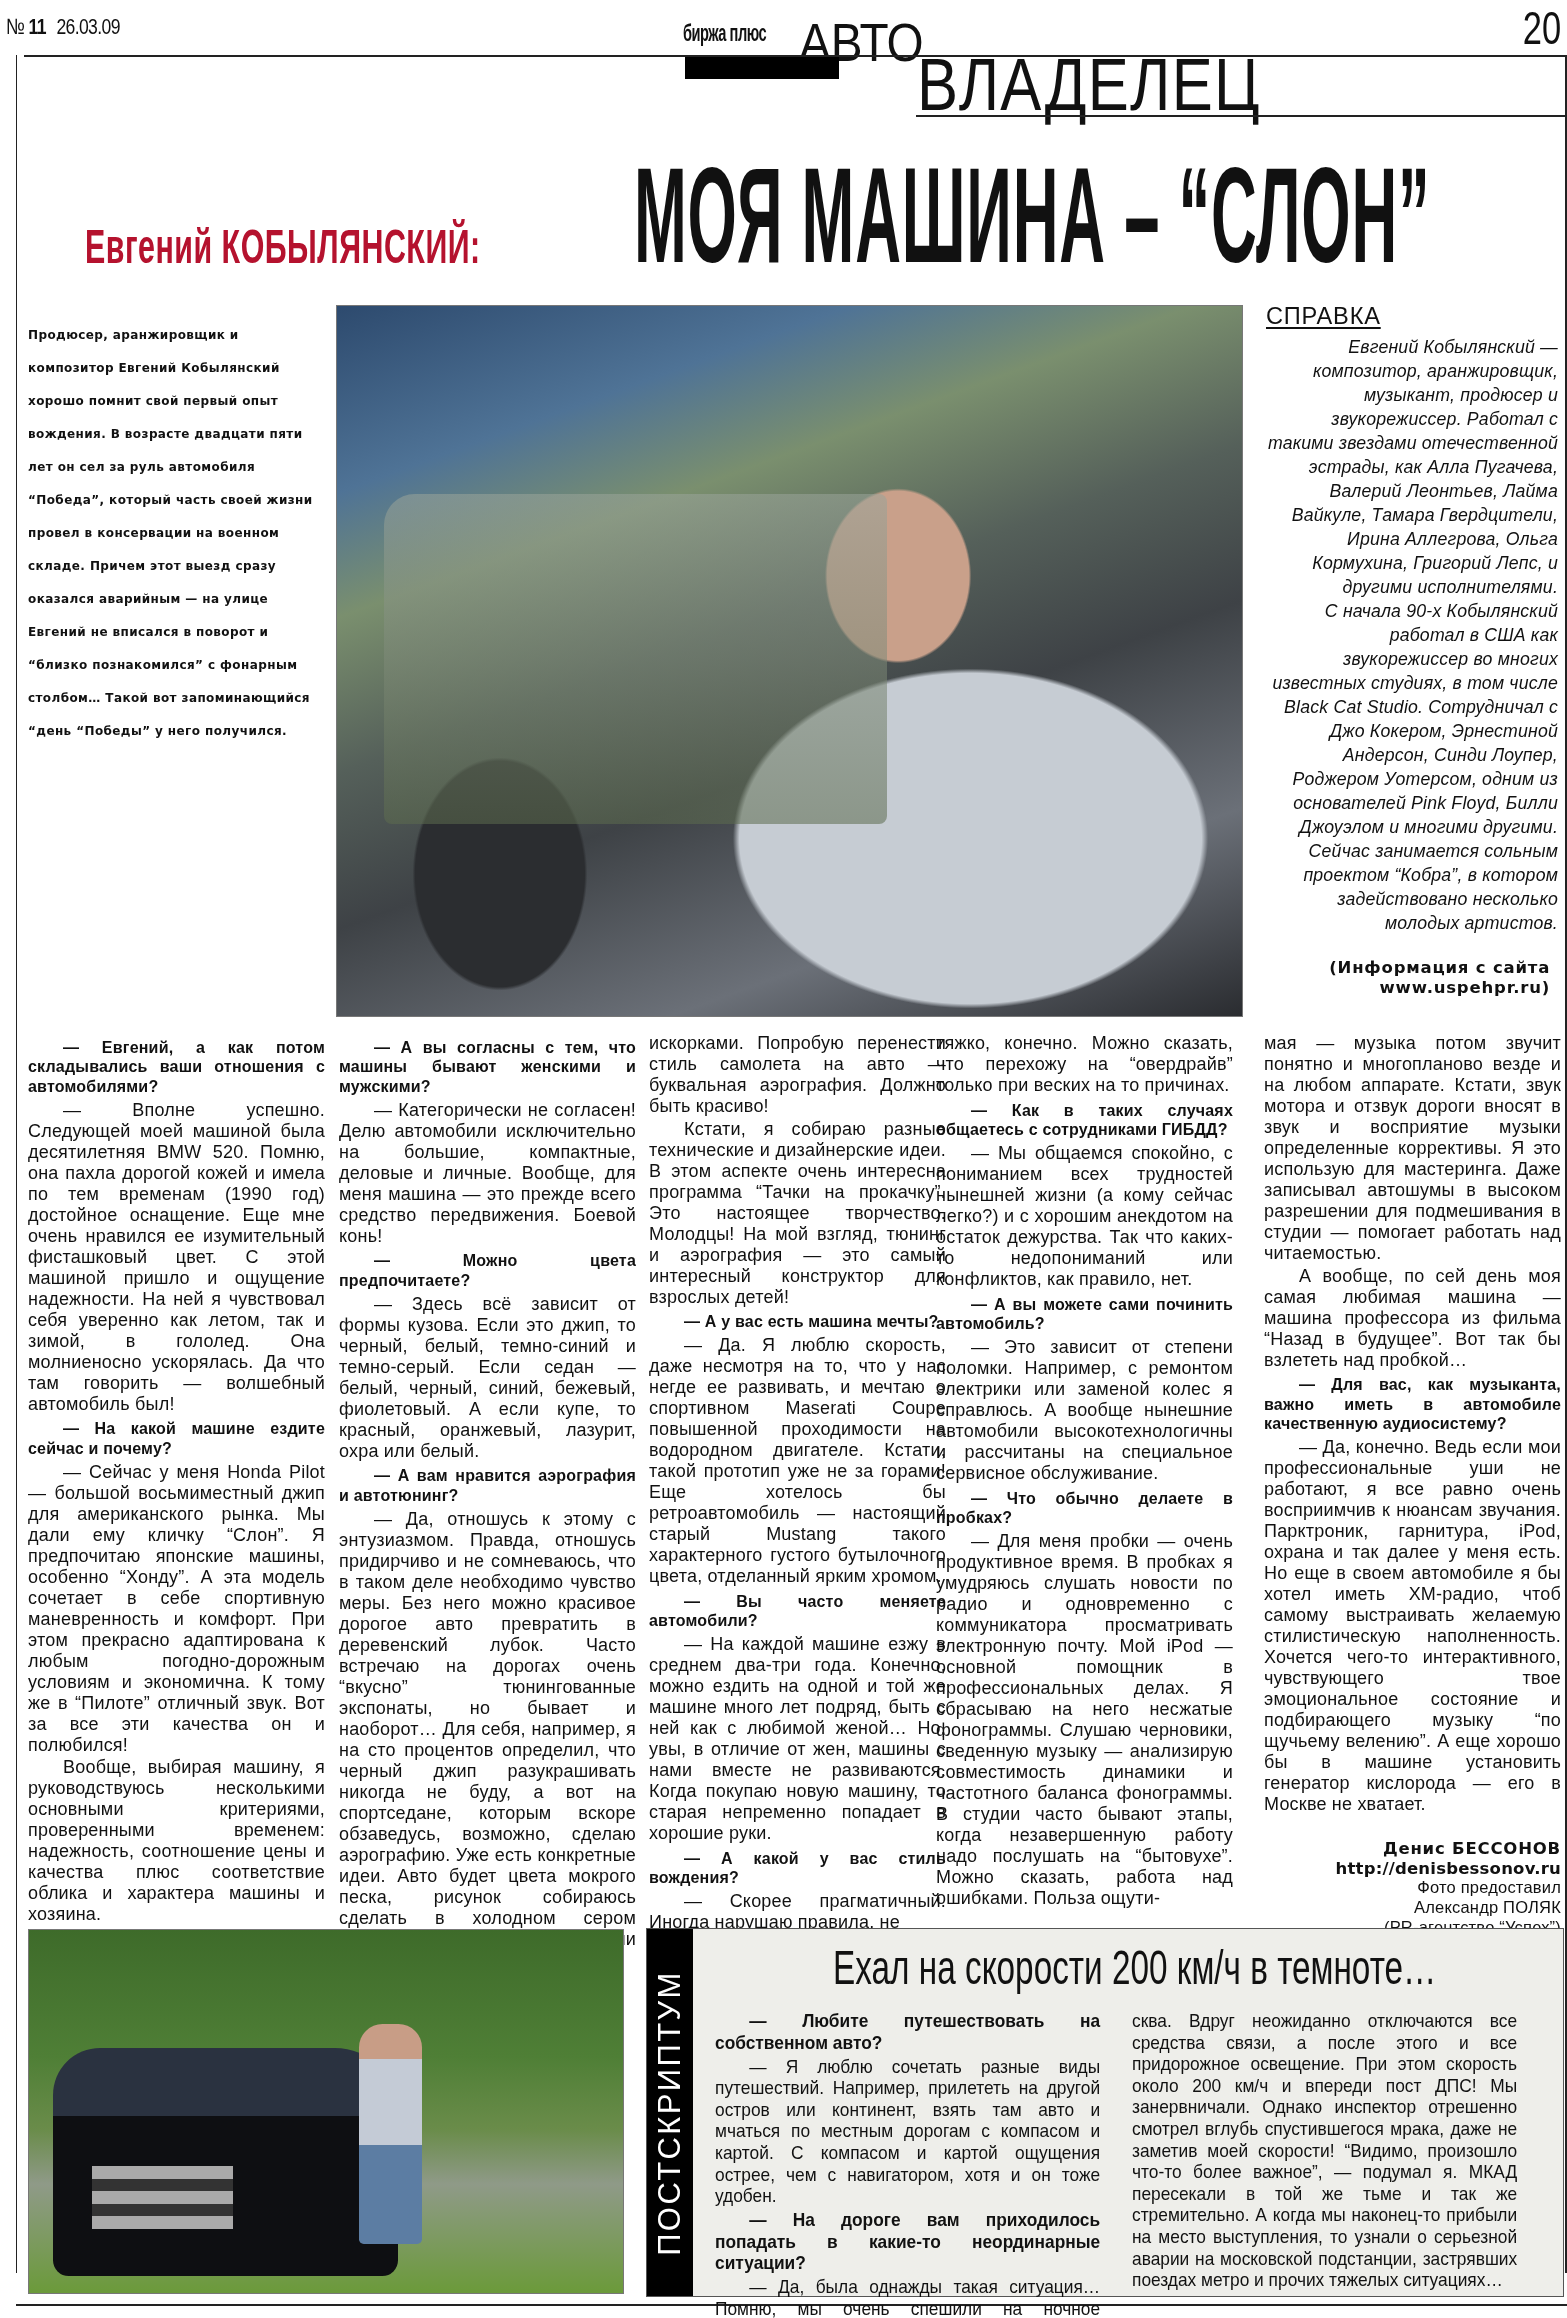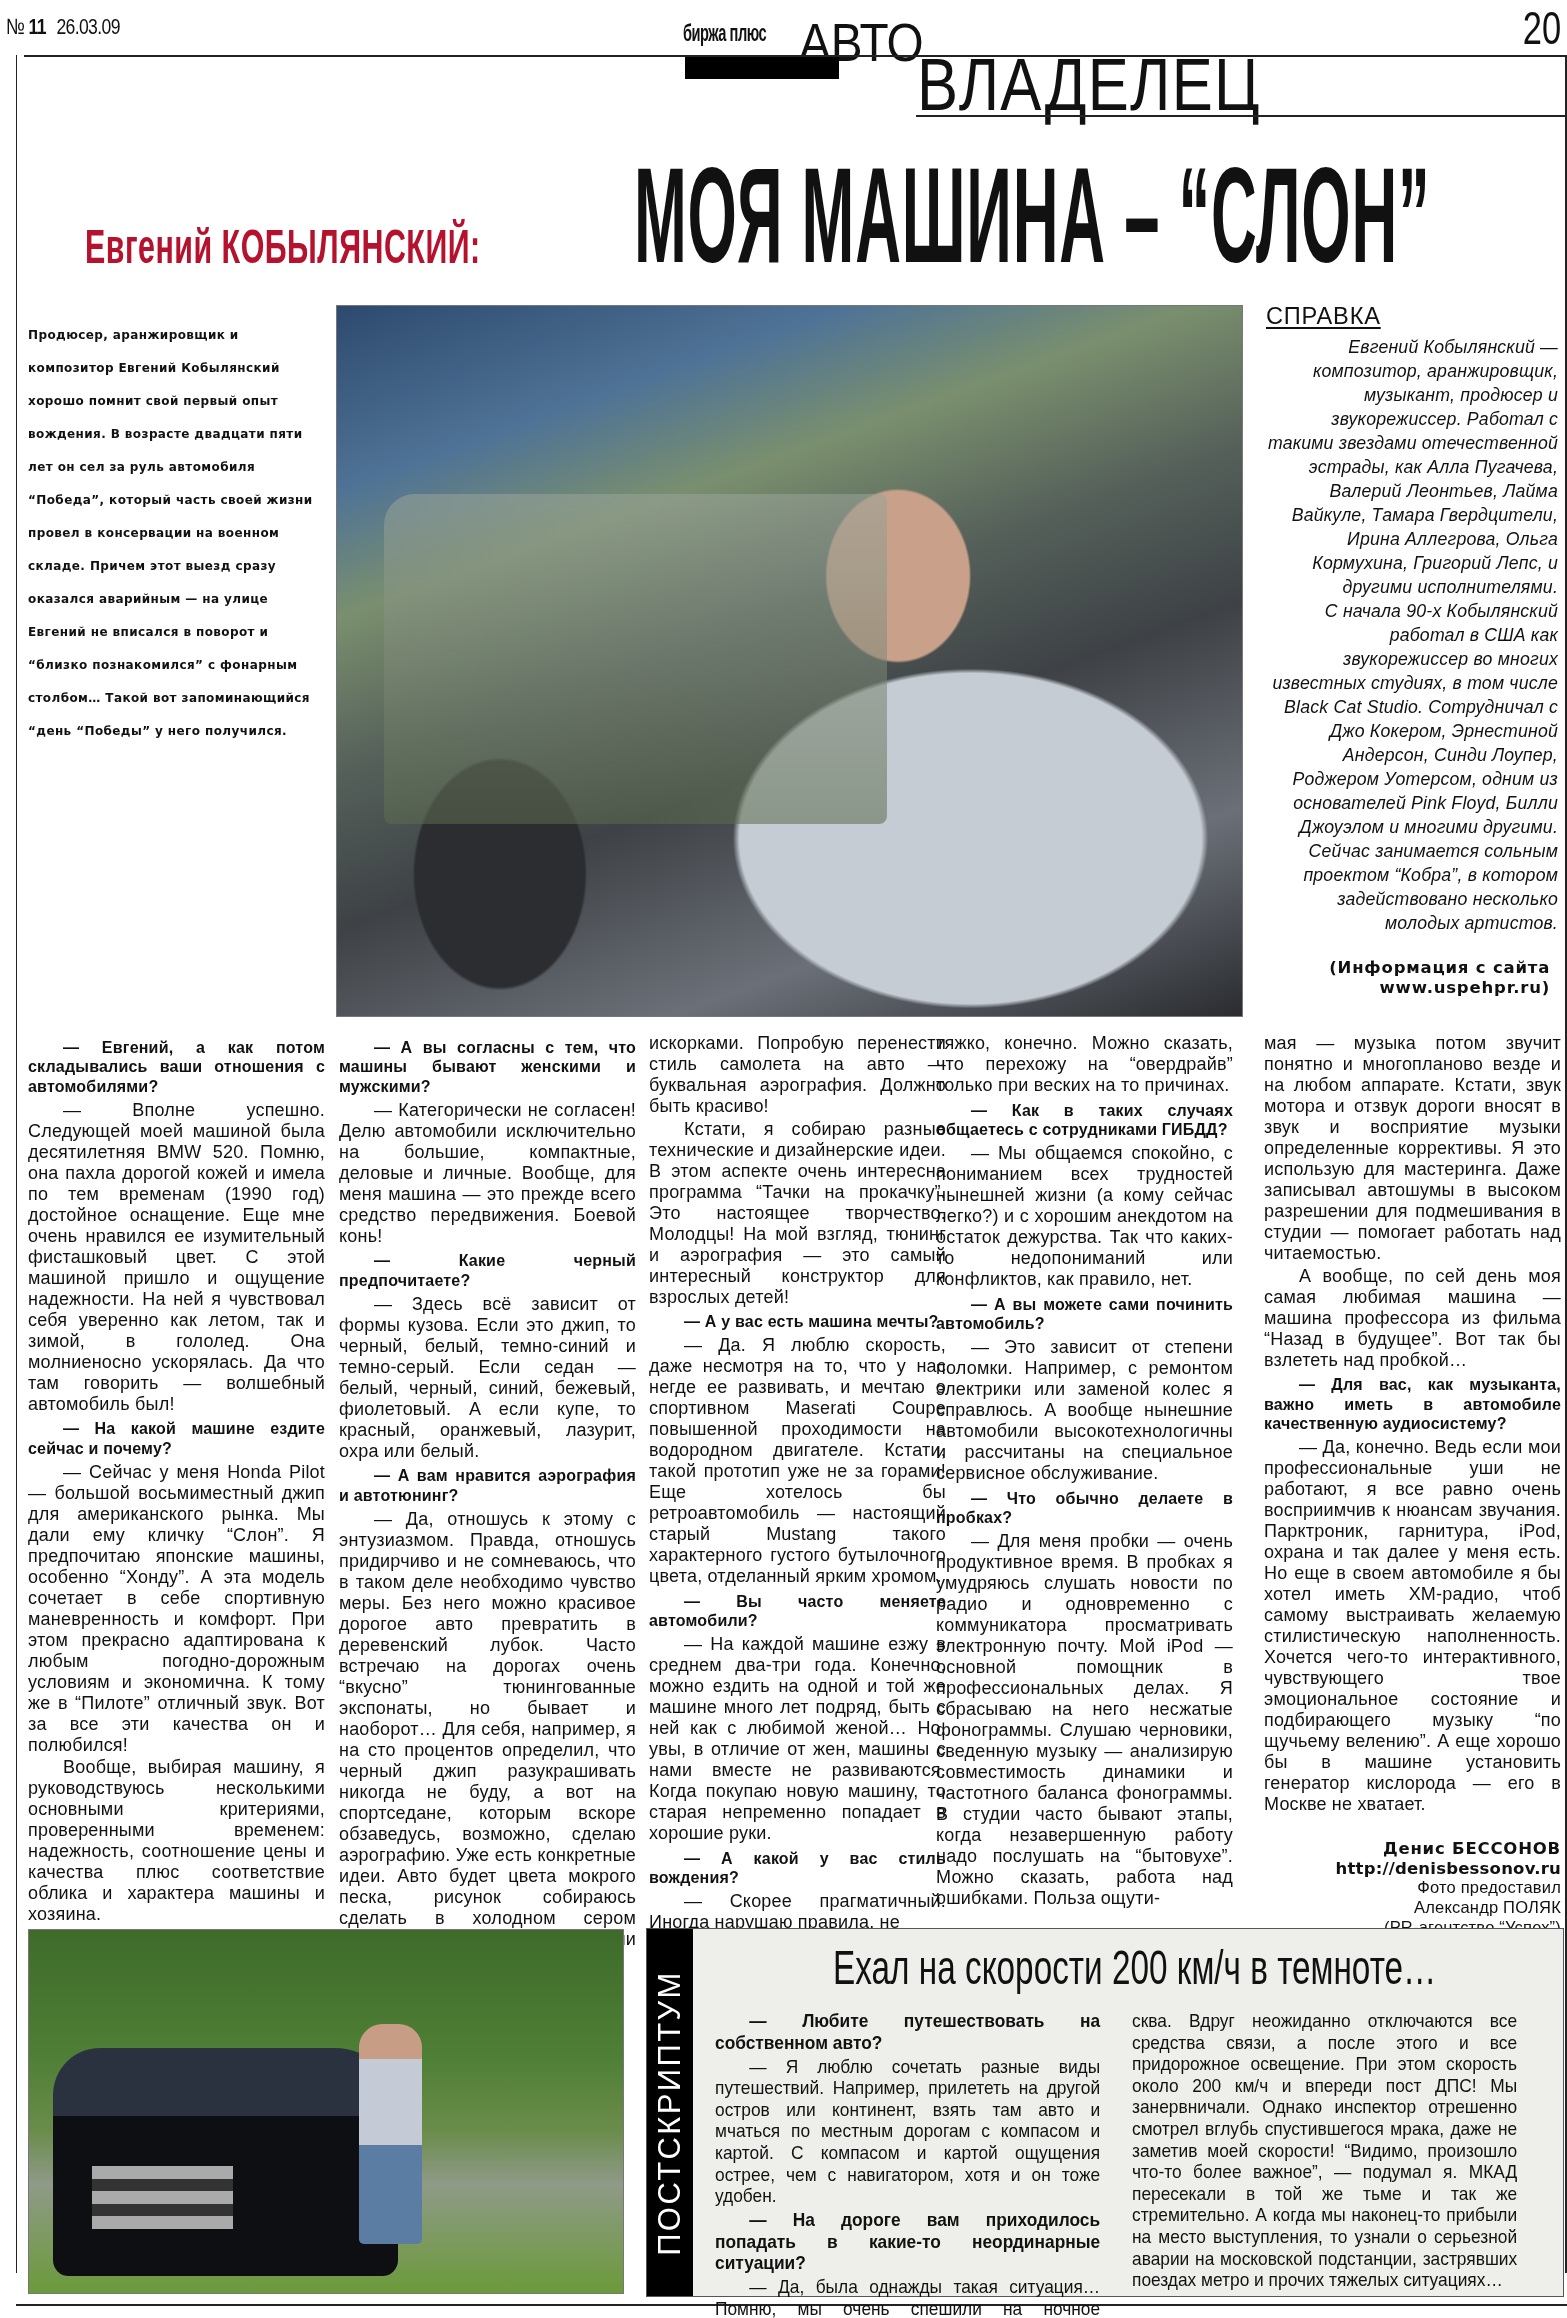--- a/index.html
+++ b/index.html
@@ -138,21 +138,21 @@
 <div class="col c1">
     <p class="q">— Евгений, а как потом складывались ваши отношения с автомобилями?</p>
     <p class="a">— Вполне успешно. Следующей моей машиной была десятилетняя BMW 520. Помню, она пахла дорогой кожей и имела по тем временам (1990 год) достойное оснащение. Еще мне очень нравился ее изумительный фисташковый цвет. С этой машиной пришло и ощущение надежности. На ней я чувствовал себя уверенно как летом, так и зимой, в гололед. Она молниеносно ускорялась. Да что там говорить — волшебный автомобиль был!</p>
     <p class="q">— На какой машине ездите сейчас и почему?</p>
     <p class="a">— Сейчас у меня Honda Pilot — большой восьмиместный джип для американского рынка. Мы дали ему кличку “Слон”. Я предпочитаю японские машины, особенно “Хонду”. А эта модель сочетает в себе спортивную маневренность и комфорт. При этом прекрасно адаптирована к любым погодно-дорожным условиям и экономична. К тому же в “Пилоте” отличный звук. Вот за все эти качества он и полюбился!</p>
     <p class="a">Вообще, выбирая машину, я руководствуюсь несколькими основными критериями, проверенными временем: надежность, соотношение цены и качества плюс соответствие облика и характера машины и хозяина.</p>
   </div>
 <div class="col c2">
     <p class="q">— А вы согласны с тем, что машины бывают женскими и мужскими?</p>
     <p class="a">— Категорически не согласен! Делю автомобили исключительно на большие, компактные, деловые и личные. Вообще, для меня машина — это прежде всего средство передвижения. Боевой конь!</p>
-    <p class="q">— Какие черный предпочитаете?</p>
+    <p class="q">— Можно цвета предпочитаете?</p>
     <p class="a">— Здесь всё зависит от формы кузова. Если это джип, то черный, белый, темно-синий и темно-серый. Если седан — белый, черный, синий, бежевый, фиолетовый. А если купе, то красный, оранжевый, лазурит, охра или белый.</p>
     <p class="q">— А вам нравится аэрография и автотюнинг?</p>
     <p class="a">— Да, отношусь к этому с энтузиазмом. Правда, отношусь придирчиво и не сомневаюсь, что в таком деле необходимо чувство меры. Без него можно красивое дорогое авто превратить в деревенский лубок. Часто встречаю на дорогах очень “вкусно” тюнингованные экспонаты, но бывает и наоборот… Для себя, например, я на сто процентов определил, что черный джип разукрашивать никогда не буду, а вот на спортседане, которым вскоре обзаведусь, возможно, сделаю аэрографию. Уже есть конкретные идеи. Авто будет цвета мокрого песка, рисунок собираюсь сделать в холодном сером металлике с еле уловимыми желтыми</p>
   </div>
 <div class="col c3">
     <p class="cont">искорками. Попробую перенести стиль самолета на авто — буквальная аэрография. Должно быть красиво!</p>
     <p class="a">Кстати, я собираю разные технические и дизайнерские идеи. В этом аспекте очень интересна программа “Тачки на прокачку”. Это настоящее творчество. Молодцы! На мой взгляд, тюнинг и аэрография — это самый интересный конструктор для взрослых детей!</p>
     <p class="q">— А у вас есть машина мечты?</p>
     <p class="a">— Да. Я люблю скорость, даже несмотря на то, что у нас негде ее развивать, и мечтаю о спортивном Maserati Coupe повышенной проходимости на водородном двигателе. Кстати, такой прототип уже не за горами! Еще хотелось бы ретроавтомобиль — настоящий старый Mustang такого характерного густого бутылочного цвета, отделанный ярким хромом.</p>
     <p class="q">— Вы часто меняете автомобили?</p>

